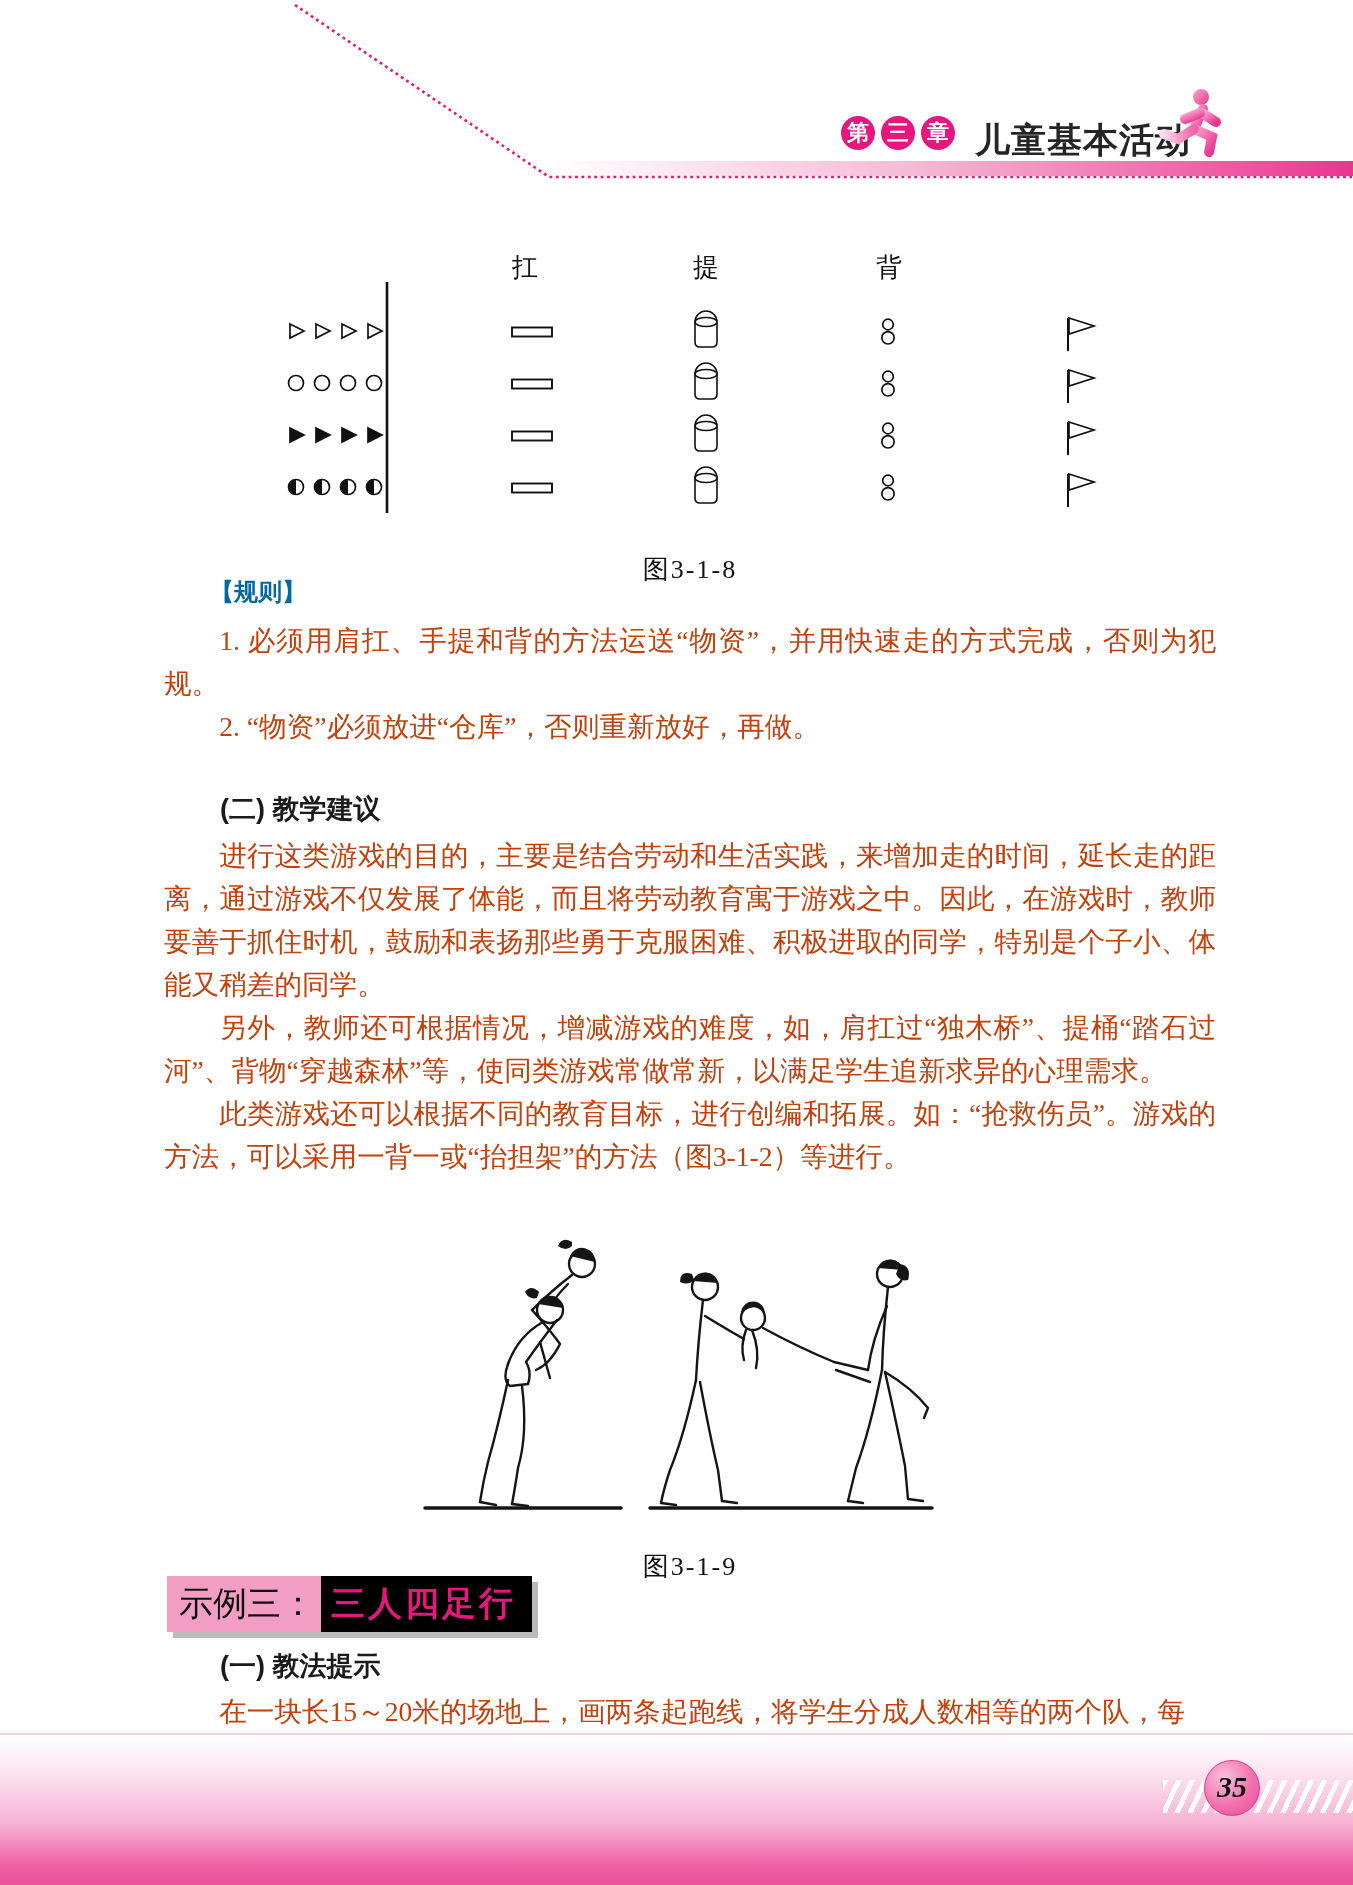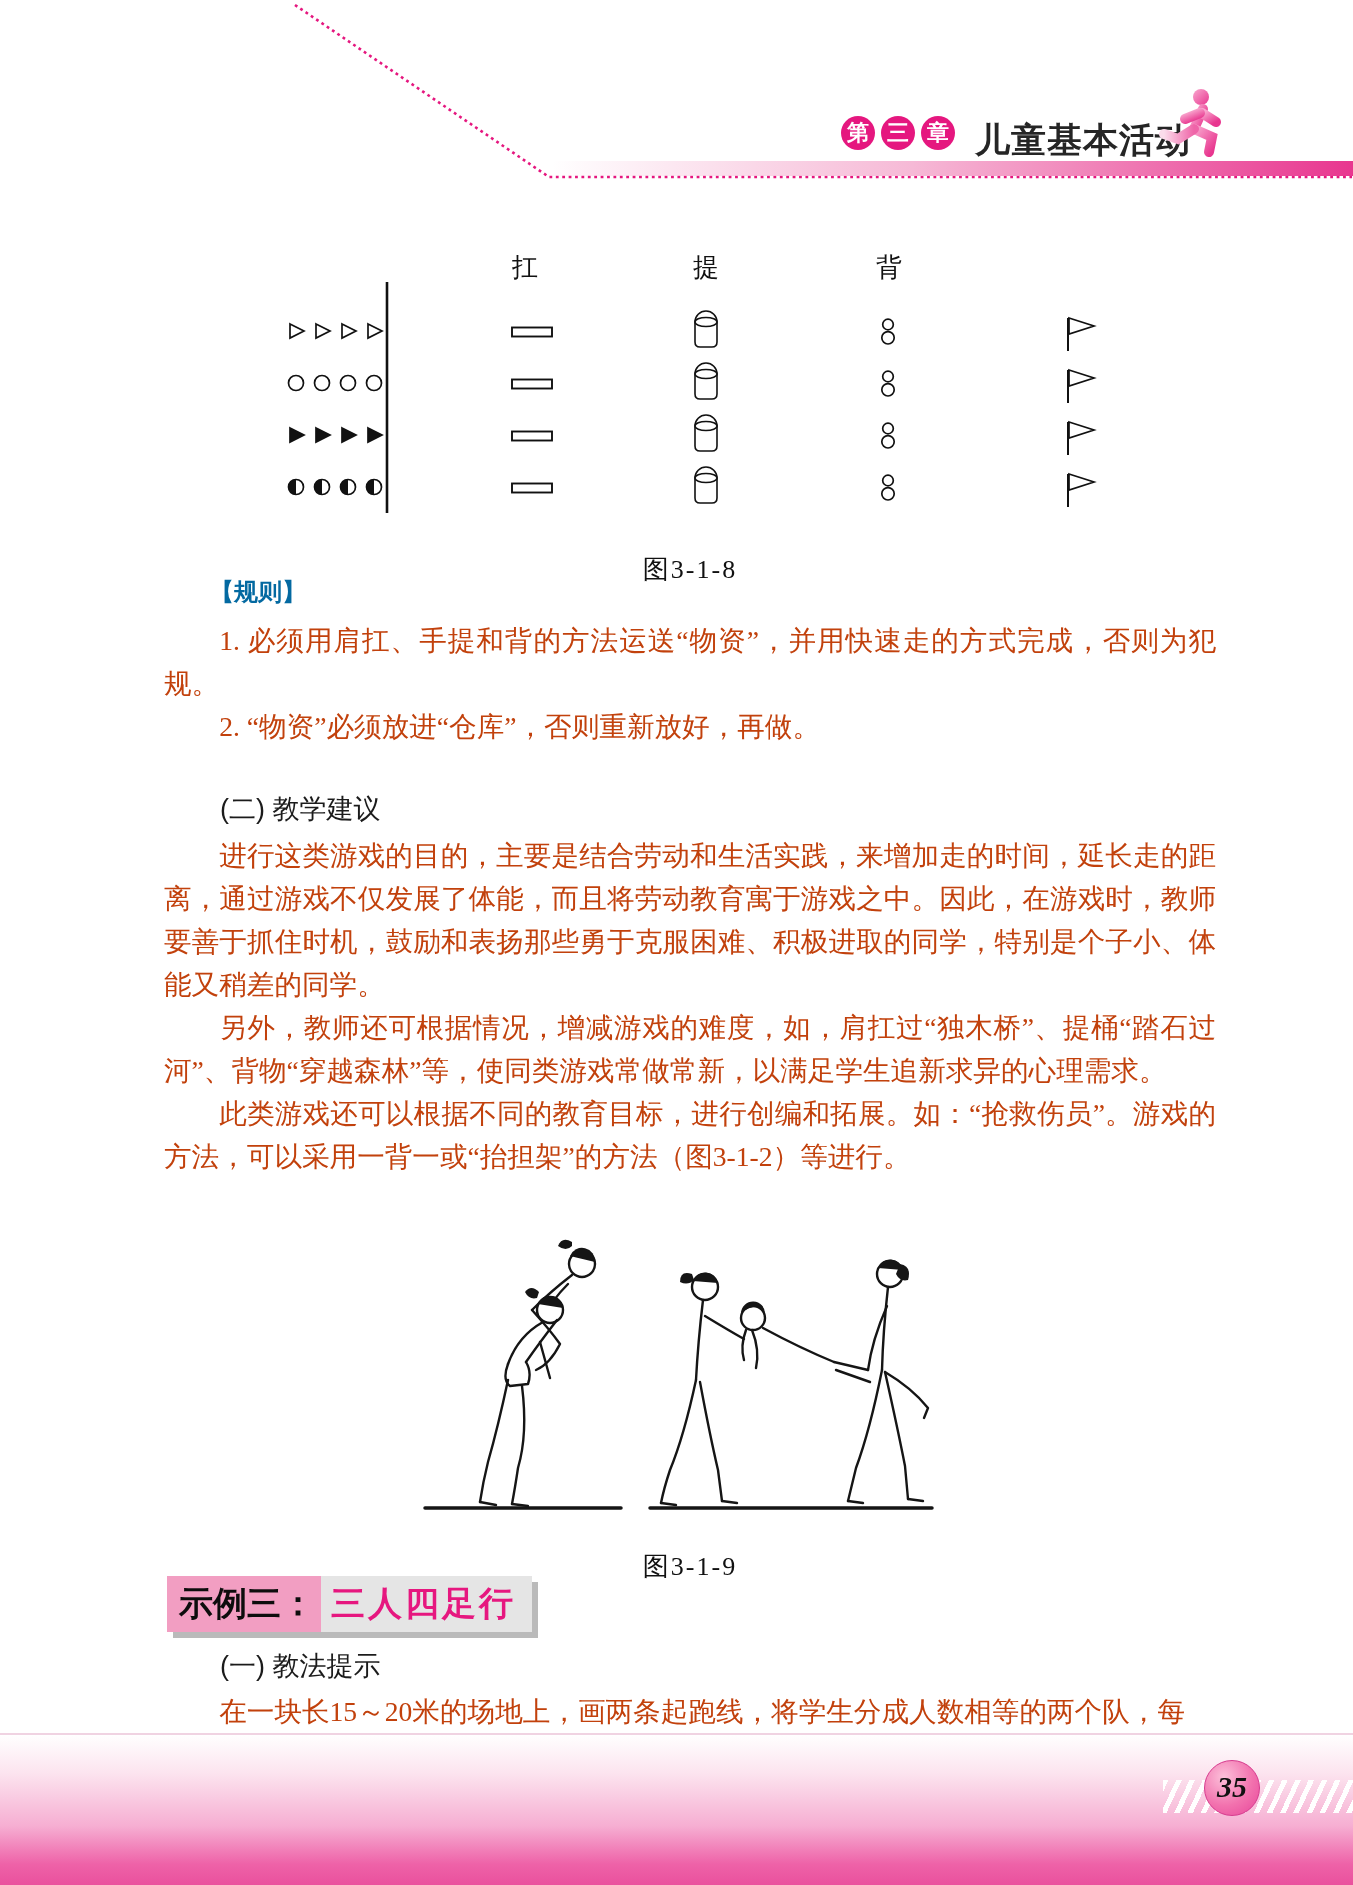--- a/index.html
+++ b/index.html
@@ -15,28 +15,28 @@
     line-height:34px;text-align:center;}
   #hdr-title{position:absolute;left:975px;top:117px;font-family:"Liberation Sans","DejaVu Sans",sans-serif;
     font-weight:bold;font-size:35px;color:#252525;letter-spacing:1px;white-space:nowrap;}
   
   .colhead{position:absolute;top:250px;width:60px;text-align:center;font-size:26px;color:#111;}
   .figcap{position:absolute;left:390px;width:600px;text-align:center;font-size:26px;letter-spacing:2px;color:#111;}
   
   .t{position:absolute;left:164px;width:1052px;font-size:27.6px;line-height:43px;
      text-align:justify;color:#c2410c;}
   .ind{text-indent:2em;}
-  .hei{font-family:"Liberation Sans","DejaVu Sans",sans-serif;font-weight:normal;font-size:27px;}
+  .hei{font-family:"Liberation Sans","DejaVu Sans",sans-serif;font-weight:bold;font-size:27px;}
   #rules-heading{position:absolute;left:210px;top:576px;font-size:24px;font-weight:700;color:#0369a1;}
   
   #example3{position:absolute;left:167px;top:1576px;display:inline-flex;align-items:stretch;
     box-shadow:6px 6px 0 rgba(130,130,130,0.55);}
   #example3 .lab{background:#f29ec2;color:#0d0d0d;font-family:"Liberation Sans","DejaVu Sans",sans-serif;
-    font-weight:bold;font-size:34px;padding:5px 6px 5px 12px;white-space:nowrap;}
-  #example3 .ttl{background:#e5e5e5;color:#e6177f;font-family:"Liberation Sans","DejaVu Sans",sans-serif;
+    font-weight:normal;font-size:34px;padding:5px 6px 5px 12px;white-space:nowrap;}
+  #example3 .ttl{background:#000000;color:#e6177f;font-family:"Liberation Sans","DejaVu Sans",sans-serif;
     font-weight:bold;font-size:34px;padding:5px 16px 5px 10px;white-space:nowrap;letter-spacing:3px;}
   
   #footer{position:absolute;left:0;top:1733px;width:1353px;height:152px;
     border-top:2px solid #f0d3e2;
     background:linear-gradient(180deg,#ffffff 0%,#fce4ef 25%,#f6aed2 60%,#ee62a8 85%,#e94f9c 100%);}
   #footer .stripes{position:absolute;left:1163px;top:45px;width:190px;height:33px;
     background:repeating-linear-gradient(115deg,#ffffff 0px,#ffffff 5px,rgba(255,255,255,0) 5px,rgba(255,255,255,0) 12px);}
   #page-num{position:absolute;left:1204px;top:25px;width:54px;height:54px;border-radius:50%;
     background:radial-gradient(circle at 35% 30%,#fcc0da 0%,#f272ae 55%,#e8459a 100%);
     border:1px solid #d63b8e;color:#111;

